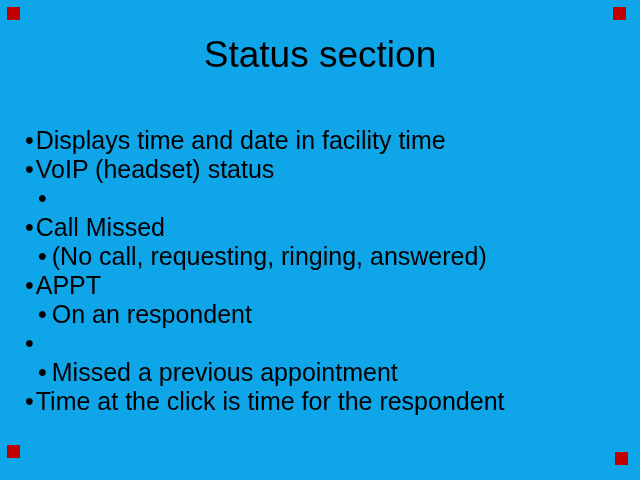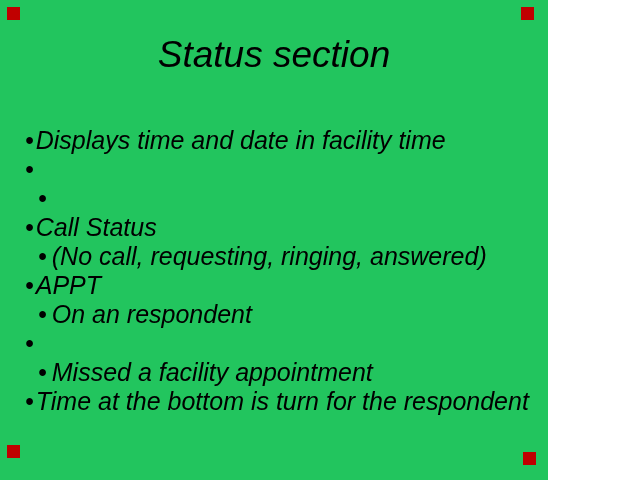--- a/index.html
+++ b/index.html
@@ -7,25 +7,24 @@
     padding: 0;
     width: 640px;
     height: 480px;
     background: #ffffff;
     font-family: "Liberation Sans", sans-serif;
     color: #000000;
     overflow: hidden;
   }
   .slide {
     position: relative;
-    width: 548px;
+    width: 640px;
     height: 480px;
-    background: #22c55e;
+    background: #0ea5e9;
     overflow: hidden;
-    font-style: italic;
   }
   .title {
     position: absolute;
     top: 36px;
     left: 0;
     width: 100%;
     margin: 0;
     text-align: center;
     font-size: 37px;
     font-weight: 400;
@@ -75,45 +74,46 @@
 
   <h1 class="title">Status section</h1>
 
   <div class="content">
       <div class="line lvl1">
         <span class="dot">•</span>
         <span class="txt">Displays time and date in facility time</span>
       </div>
       <div class="line lvl1">
         <span class="dot">•</span>
+        <span class="txt">VoIP (headset) status</span>
       </div>
       <div class="line lvl2">
         <span class="dot">•</span>
       </div>
       <div class="line lvl1">
         <span class="dot">•</span>
-        <span class="txt">Call Status</span>
+        <span class="txt">Call Missed</span>
       </div>
       <div class="line lvl2">
         <span class="dot">•</span>
         <span class="txt">(No call, requesting, ringing, answered)</span>
       </div>
       <div class="line lvl1">
         <span class="dot">•</span>
         <span class="txt">APPT</span>
       </div>
       <div class="line lvl2">
         <span class="dot">•</span>
         <span class="txt">On an respondent</span>
       </div>
       <div class="line lvl1">
         <span class="dot">•</span>
       </div>
       <div class="line lvl2">
         <span class="dot">•</span>
-        <span class="txt">Missed a facility appointment</span>
+        <span class="txt">Missed a previous appointment</span>
       </div>
       <div class="line lvl1">
         <span class="dot">•</span>
-        <span class="txt">Time at the bottom is turn for the respondent</span>
+        <span class="txt">Time at the click is time for the respondent</span>
       </div>
     </div>
 </div>
 
 </body></html>

